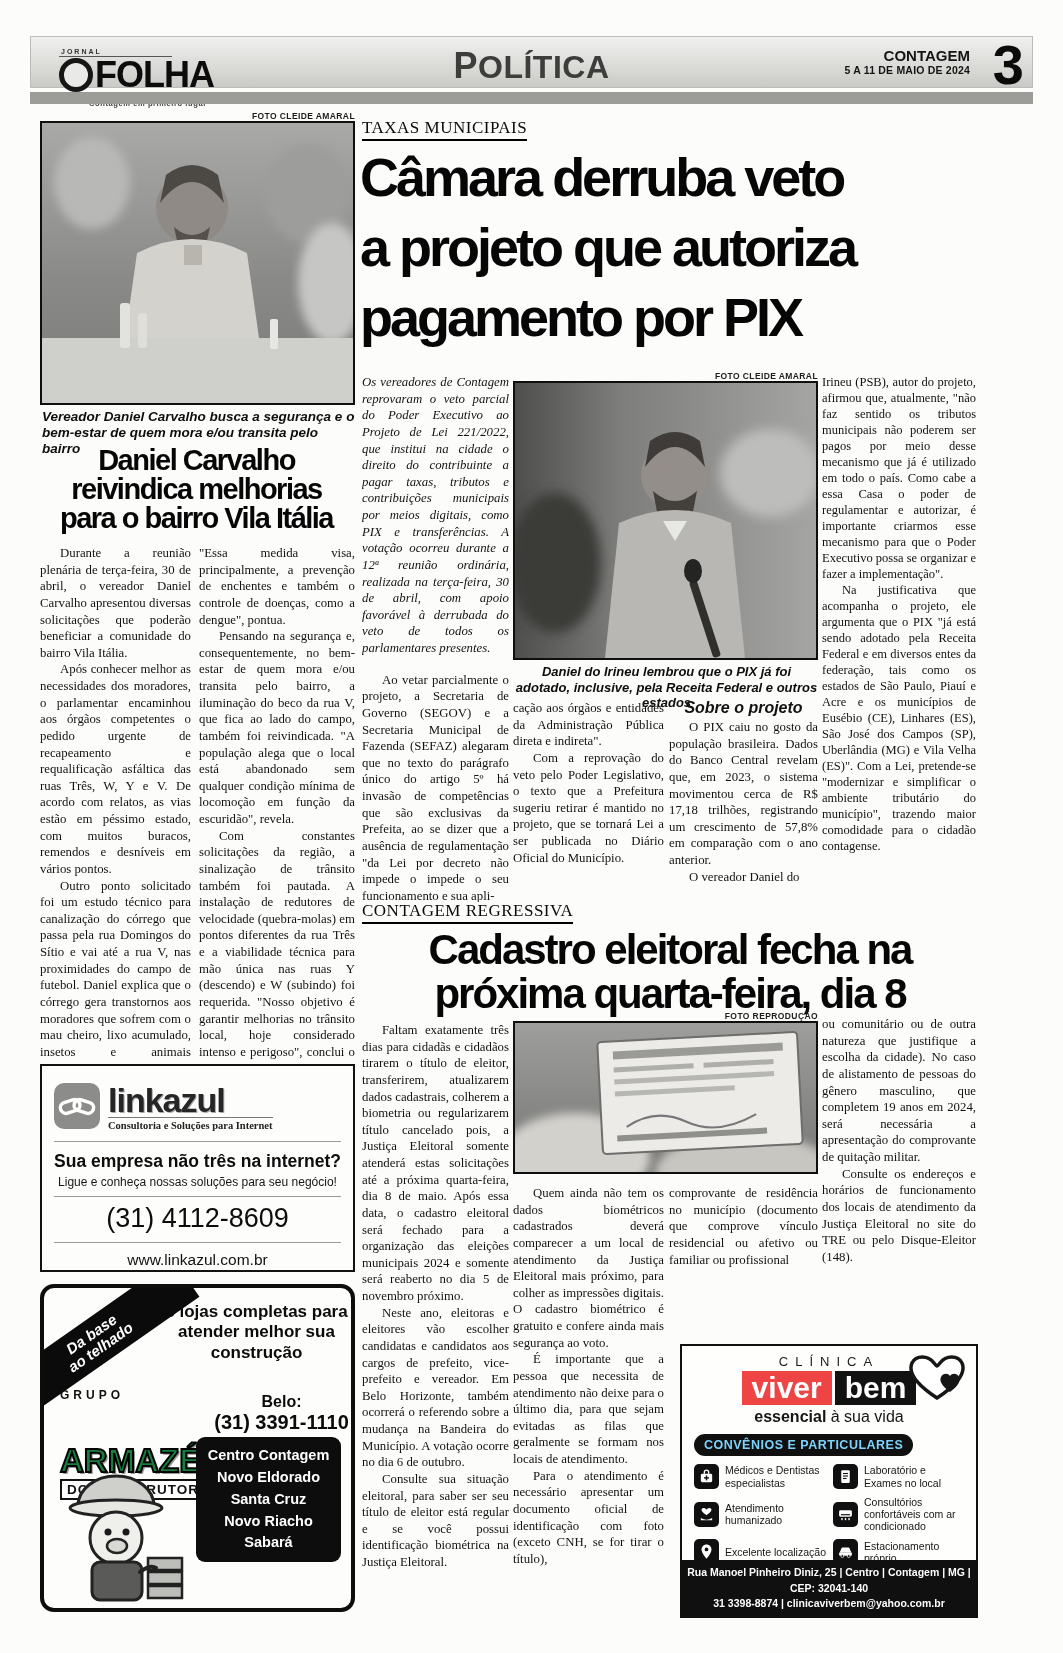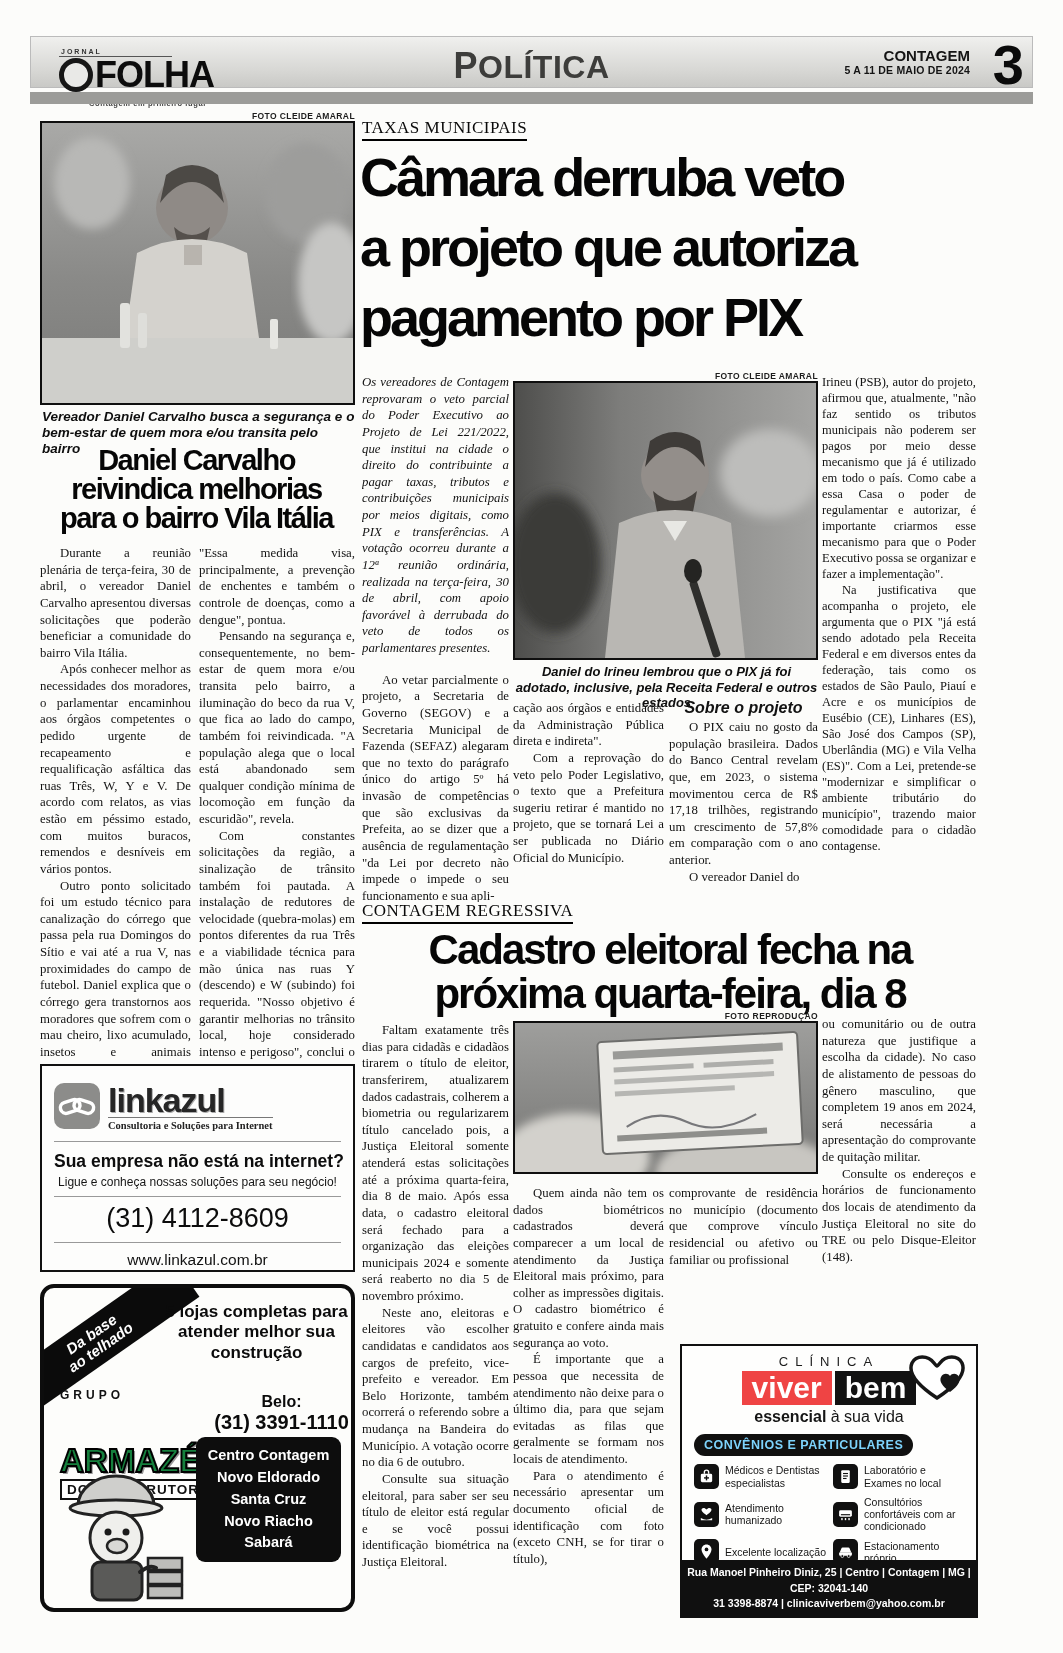--- a/index.html
+++ b/index.html
@@ -163,21 +163,21 @@
           <rect width="46" height="46" rx="10" fill="#8c8c8a"></rect>
           <rect x="6" y="18" width="20" height="11" rx="5.5" fill="none" stroke="#fff" stroke-width="3.5" transform="rotate(-18 16 23)"></rect>
           <rect x="20" y="18" width="20" height="11" rx="5.5" fill="none" stroke="#fff" stroke-width="3.5" transform="rotate(18 30 23)"></rect>
         </svg>
       </span>
       <div>
         <div class="lk-name">linkazul</div>
         <div class="lk-tag">Consultoria e Soluções para Internet</div>
       </div>
     </div>
-    <div class="lk-q">Sua empresa não está na internet?</div>
+    <div class="lk-q">Sua empresa não três na internet?</div>
     <div class="lk-s">Ligue e conheça nossas soluções para seu negócio!</div>
     <div class="lk-ph">(31) 4112-8609</div>
     <div class="lk-web">www.linkazul.com.br</div>
   </div>
 
   <div class="abs arm" style="left:40px;top:1284px;width:315px;height:328px;">
     <div class="ribbon">
       <div>Da base</div>
       <div>ao telhado</div>
     </div>

